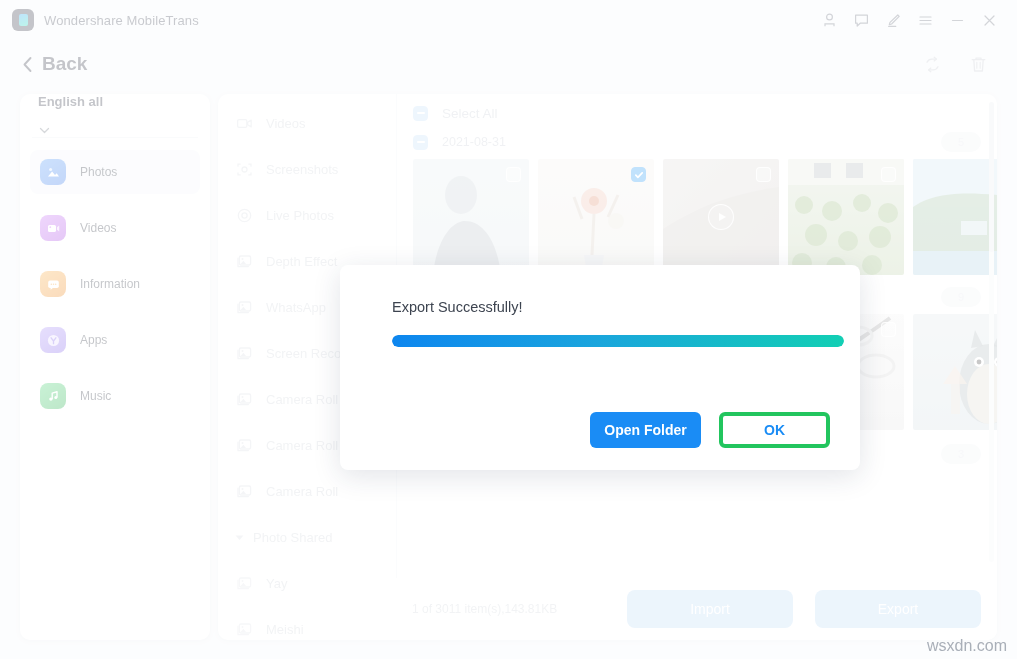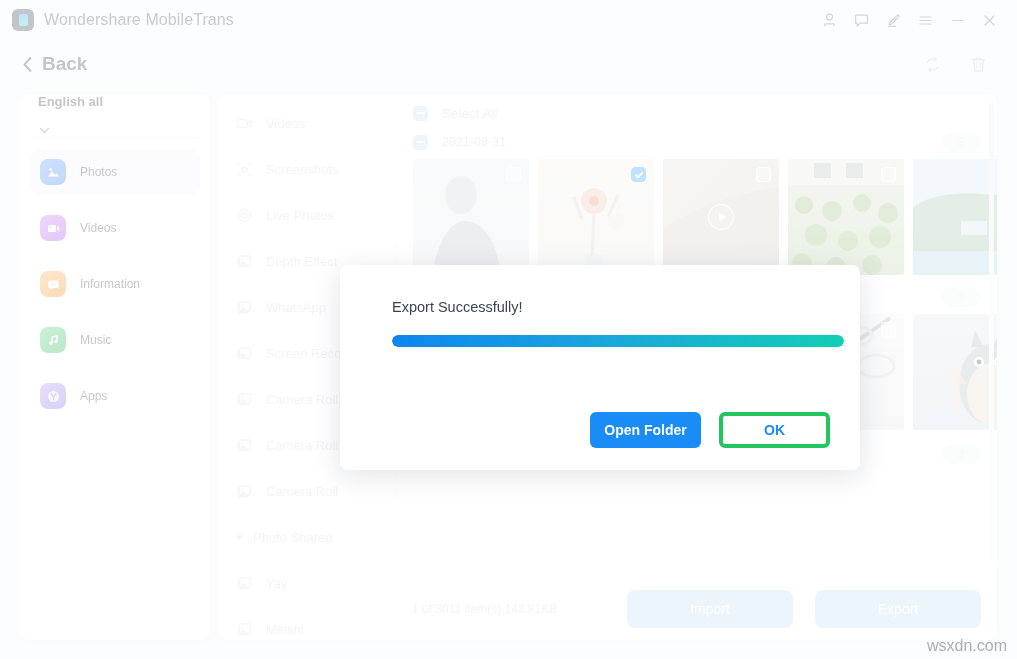--- a/index.html
+++ b/index.html
@@ -27,21 +27,21 @@
     background: #2c3140;
     display: flex; align-items: center; justify-content: center;
     margin-right: 10px;
     flex-shrink: 0;
   }
   .app-logo .inner {
     width: 9px; height: 12px; border-radius: 2px;
     background: linear-gradient(160deg, #1a9ff0 0%, #12d9b5 100%);
   }
   .app-title {
-    font-size: 16px; color: #3b4252; letter-spacing: .1px;
+    font-size: 13px; color: #3b4252; letter-spacing: .1px;
   }
   .titlebar-spacer { flex: 1; }
   .tb-icons { display: flex; align-items: center; gap: 0px; }
   .tb-btn {
     width: 32px; height: 30px;
     display: flex; align-items: center; justify-content: center;
     cursor: default;
   }
   .tb-btn svg { display: block; }
 
@@ -399,38 +399,38 @@
               <path d="M4.6 11 L4.6 12.8 L6.8 11 Z" fill="#ffffff"></path>
               <circle cx="5.3" cy="7.2" r="0.75" fill="#f59b28"></circle>
               <circle cx="7.5" cy="7.2" r="0.75" fill="#f59b28"></circle>
               <circle cx="9.7" cy="7.2" r="0.75" fill="#f59b28"></circle>
             </svg>
         </div>
         <div class="side-text">Information</div>
       </div>
 
       <div class="side-item">
+        <div class="side-ico" style="background:linear-gradient(145deg,#a68cf7,#7b5ae8)">
+          <svg width="15" height="15" viewBox="0 0 15 15">
+              <circle cx="7.5" cy="7.5" r="5.6" fill="#e4dbff"></circle>
+              <path d="M5.1 4.8 L7.5 8.0 L9.9 4.8 M7.5 8.0 v2.7" fill="none" stroke="#7b5ae8" stroke-width="1.3" stroke-linecap="round" stroke-linejoin="round"></path>
+            </svg>
+        </div>
+        <div class="side-text">Apps</div>
+      </div>
+
+      <div class="side-item">
         <div class="side-ico" style="background:linear-gradient(145deg,#3ed06b,#14a83e)">
           <svg width="15" height="15" viewBox="0 0 15 15">
               <path d="M6.2 9.6 V4.1 L11 2.8 v5.3" fill="none" stroke="#ffffff" stroke-width="1.4" stroke-linecap="round" stroke-linejoin="round"></path>
               <circle cx="4.9" cy="10.1" r="1.7" fill="#ffffff"></circle>
               <circle cx="9.8" cy="8.6" r="1.5" fill="#ffffff"></circle>
             </svg>
         </div>
         <div class="side-text">Music</div>
-      </div>
-
-      <div class="side-item">
-        <div class="side-ico" style="background:linear-gradient(145deg,#a68cf7,#7b5ae8)">
-          <svg width="15" height="15" viewBox="0 0 15 15">
-              <circle cx="7.5" cy="7.5" r="5.6" fill="#e4dbff"></circle>
-              <path d="M5.1 4.8 L7.5 8.0 L9.9 4.8 M7.5 8.0 v2.7" fill="none" stroke="#7b5ae8" stroke-width="1.3" stroke-linecap="round" stroke-linejoin="round"></path>
-            </svg>
-        </div>
-        <div class="side-text">Apps</div>
       </div>
 
     </div>
   </div>
 
   <div class="main">
 
     <div class="catcol">
       <div class="cat-item">
         <span class="cat-ico">

